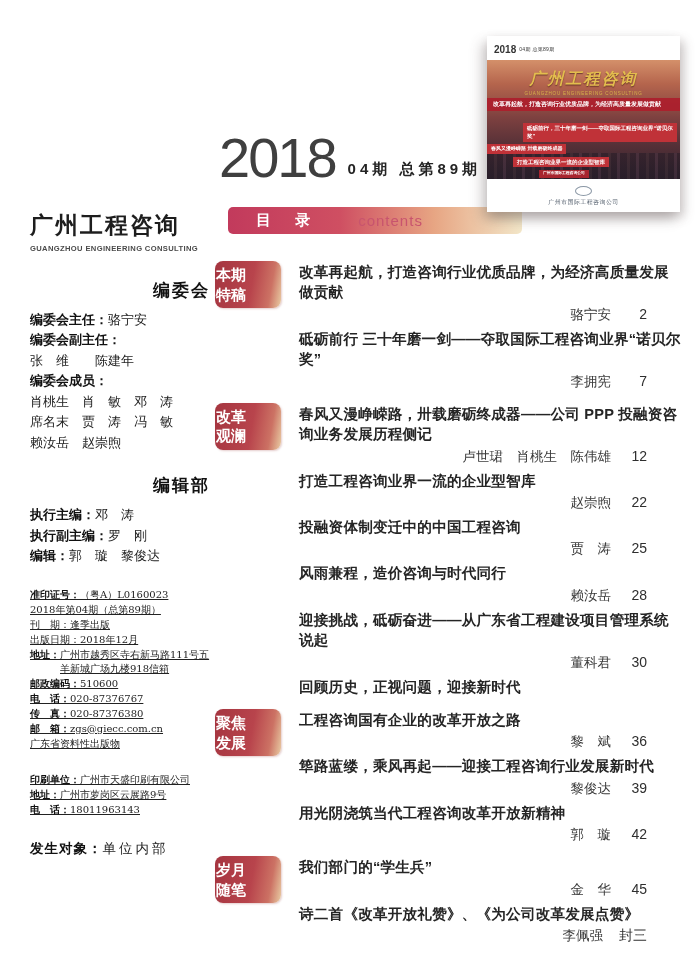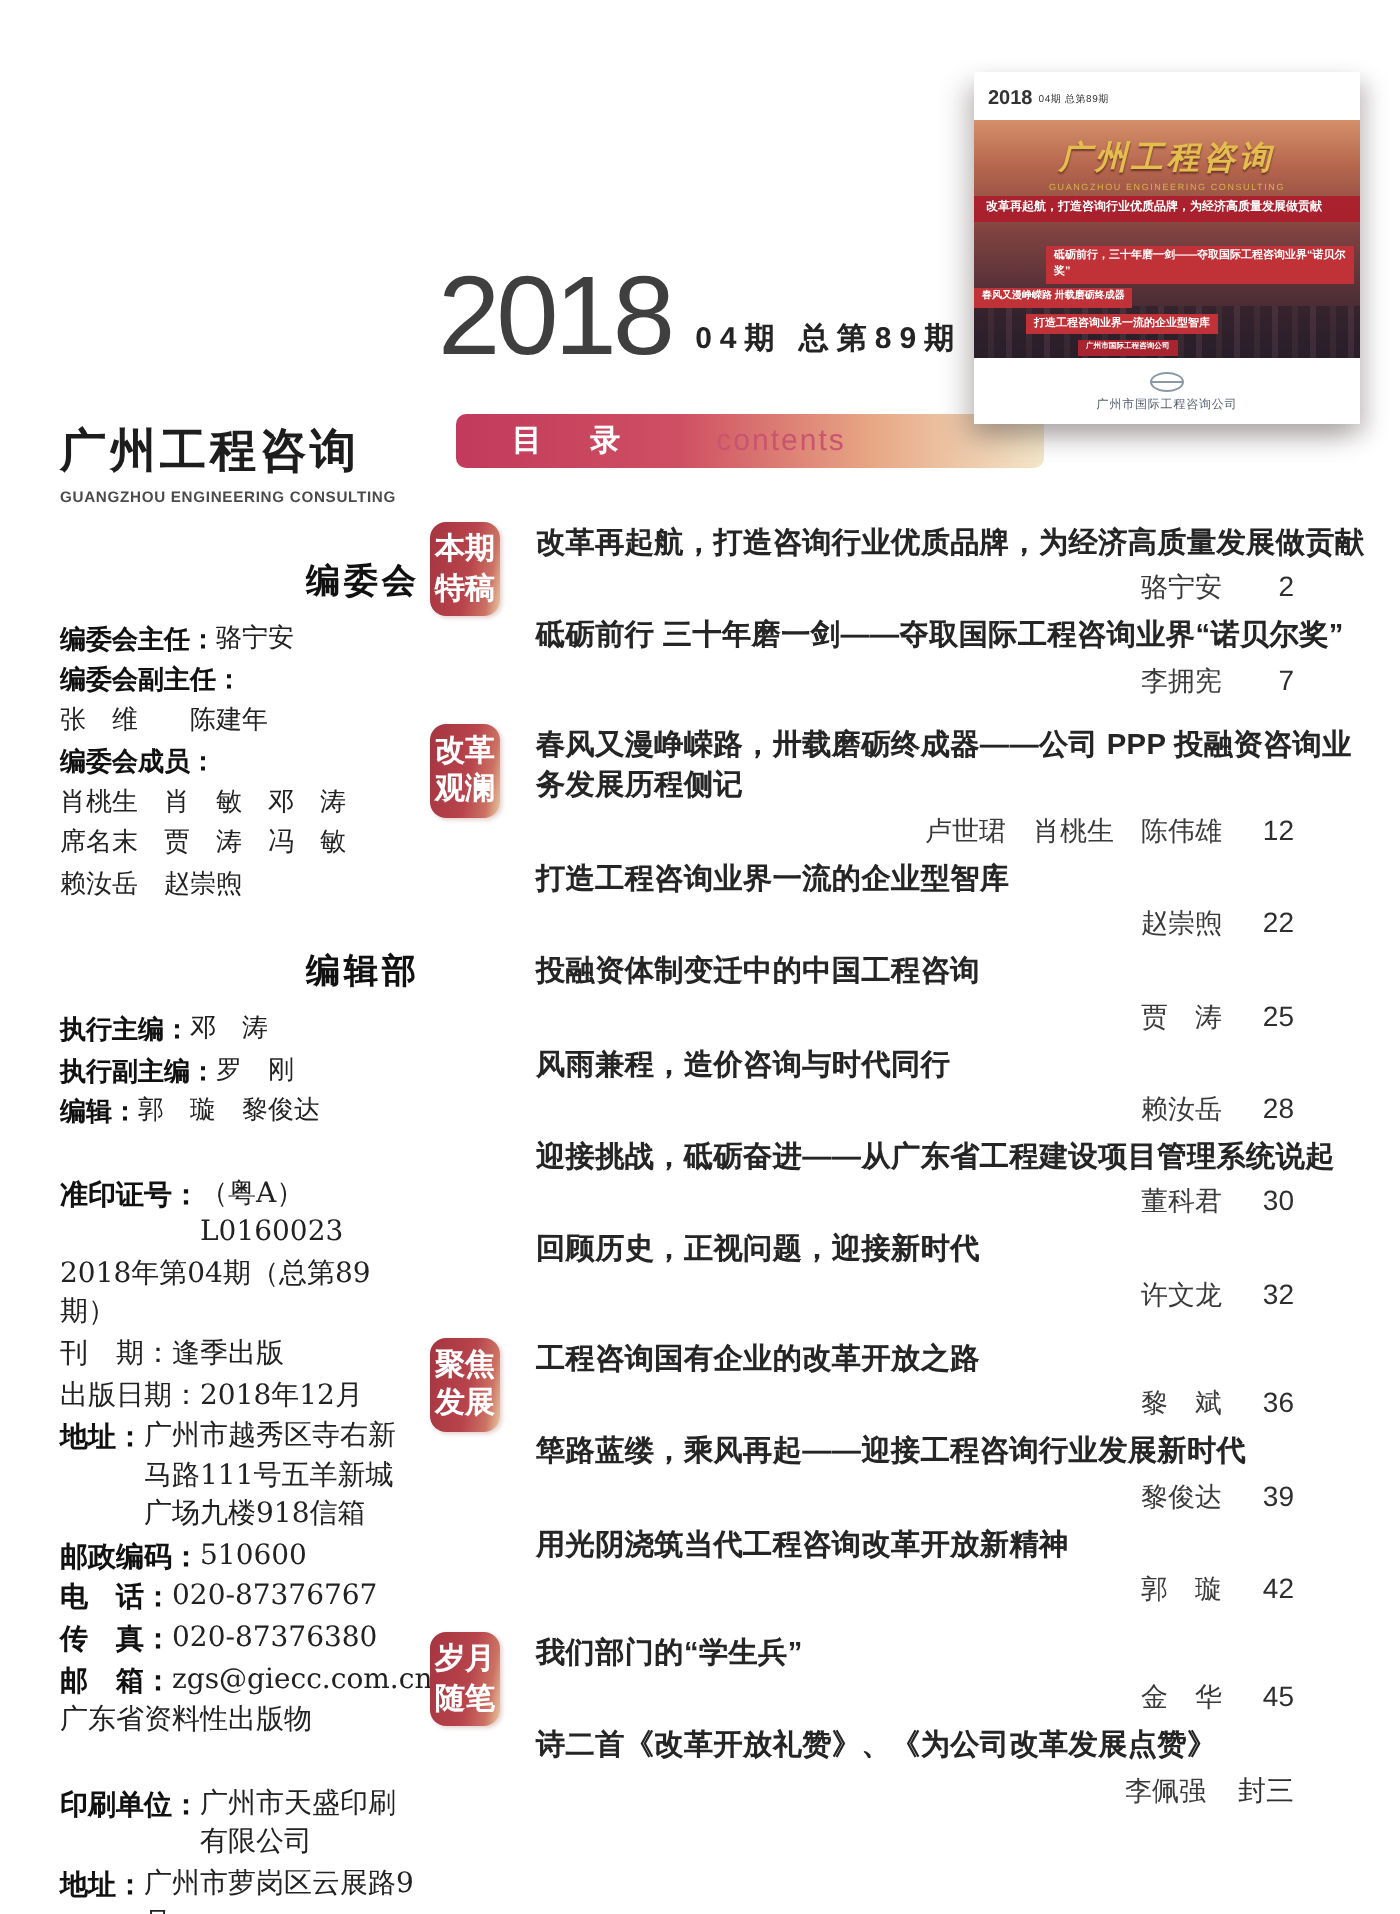--- a/index.html
+++ b/index.html
@@ -10,43 +10,43 @@
   
   .sidebar{position:absolute;left:30px;top:210px;width:180px;}
   .brand-cn{font-family:"DejaVu Serif",serif;font-weight:700;font-size:23px;letter-spacing:2px;color:#1d1d1d;}
   .brand-en{font-size:7.6px;font-weight:700;color:#4a4a4a;letter-spacing:.35px;margin-top:3px;}
   .sb-heading{font-size:17px;font-weight:700;text-align:right;color:#111;margin:0 0 9px 0;letter-spacing:2px;}
   .grp{margin-top:22px;}
   .grp.first{margin-top:26px;}
   .row{display:flex;font-size:13px;line-height:1.42;margin-bottom:2px;}
   .row .lb{font-weight:700;color:#111;flex-shrink:0;}
   .row .val{font-family:"DejaVu Serif",serif;color:#222;}
-  .pubgrp .row{font-size:14px;line-height:1.4;margin-bottom:1px;}
+  .pubgrp .row{font-size:10px;line-height:1.4;margin-bottom:1px;text-decoration:underline;}
   .distgrp .row{font-size:13.5px;margin-bottom:3px;}
   .distgrp .lb{letter-spacing:1px;}
   .distgrp .val{letter-spacing:3px;}
   
   .main-header{position:absolute;left:219px;top:130px;display:flex;align-items:flex-end;}
   .year{font-size:56px;font-weight:400;color:#3f3f3f;letter-spacing:-2px;line-height:1;}
   .issue{font-size:15px;font-weight:700;color:#242424;letter-spacing:4px;margin-left:12px;margin-bottom:7px;}
   
   .contents-bar{
     position:absolute;left:228px;top:207px;width:294px;height:27px;border-radius:5px;
     background:linear-gradient(90deg,#c23a5c 0%,#cf4f62 38%,#e7a583 70%,#f3e7c9 100%);
     display:flex;align-items:center;
   }
   .cb-cn{color:#fff;font-weight:700;font-size:15px;letter-spacing:10px;margin-left:28px;}
   .cb-en{color:#c8546e;font-size:15px;margin-left:38px;letter-spacing:1px;}
   
   .toc{position:absolute;left:215px;top:261px;width:468px;}
   .section{display:flex;margin-bottom:7px;}
   .badge{
-    width:35px;height:47px;border-radius:8px;flex-shrink:0;margin-right:18px;
+    width:66px;height:47px;border-radius:8px;flex-shrink:0;margin-right:18px;
     background:linear-gradient(100deg,#a53540 0%,#b8444c 55%,#cc7264 82%,#e9cda4 100%);
-    display:flex;align-items:center;justify-content:center;
+    display:flex;align-items:center;
     box-shadow:1px 1px 2px rgba(150,60,60,.25);
   }
   .badge span{display:block;width:32px;font-size:15px;line-height:1.3;font-weight:700;color:#fff;text-align:center;}
   .articles{flex:1;padding-top:1px;}
   .article{margin-bottom:5px;}
   .article-title{font-size:14.6px;font-weight:700;color:#252525;line-height:1.4;letter-spacing:.2px;}
   .author-row{display:flex;justify-content:flex-end;align-items:baseline;gap:16px;padding-right:36px;margin-top:3px;}
   .authors{font-family:"DejaVu Serif",serif;font-size:13.5px;color:#3a3a3a;}
   .page-num{font-size:14px;color:#2e2e2e;min-width:20px;text-align:right;}
   
@@ -274,24 +274,20 @@
       </div>
       <div class="article">
         <div class="article-title">迎接挑战，砥砺奋进——从广东省工程建设项目管理系统说起</div>
         <div class="author-row">
             <span class="authors">董科君</span>
             <span class="page-num">30</span>
           </div>
       </div>
       <div class="article">
         <div class="article-title">回顾历史，正视问题，迎接新时代</div>
-        <div class="author-row">
-            <span class="authors">许文龙</span>
-            <span class="page-num">32</span>
-          </div>
       </div>
     </div>
   </div>
 
   <div class="section">
     <div class="badge">
         <span>聚焦发展</span>
       </div>
     <div class="articles">
       <div class="article">

